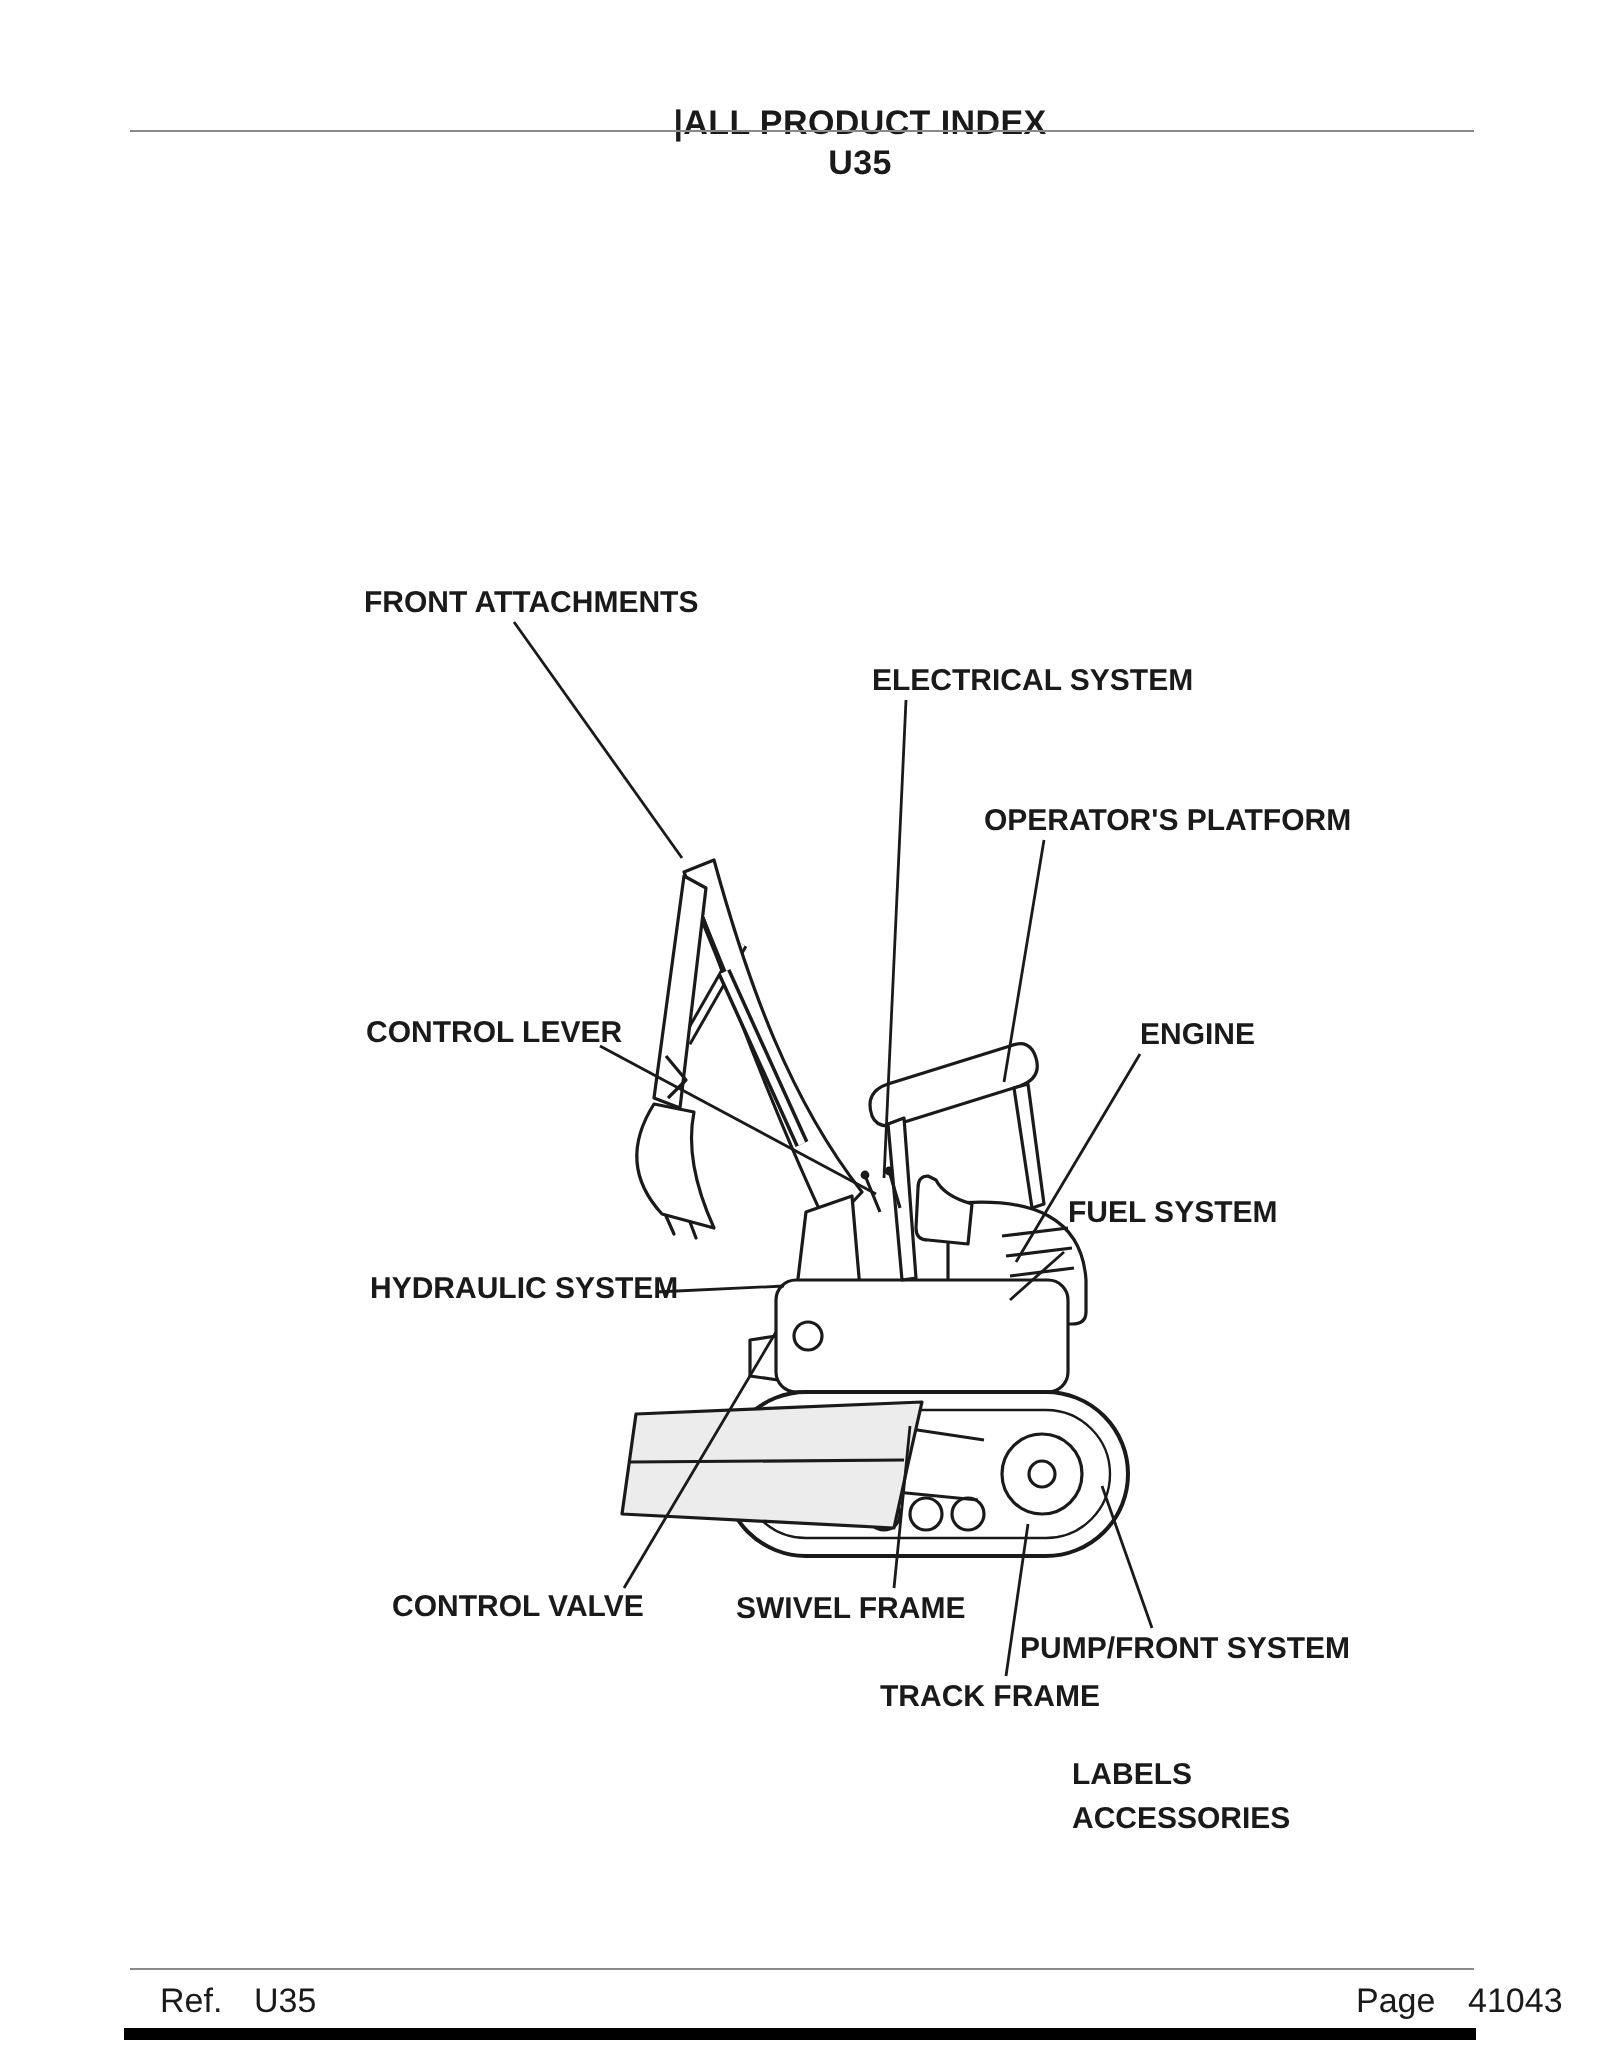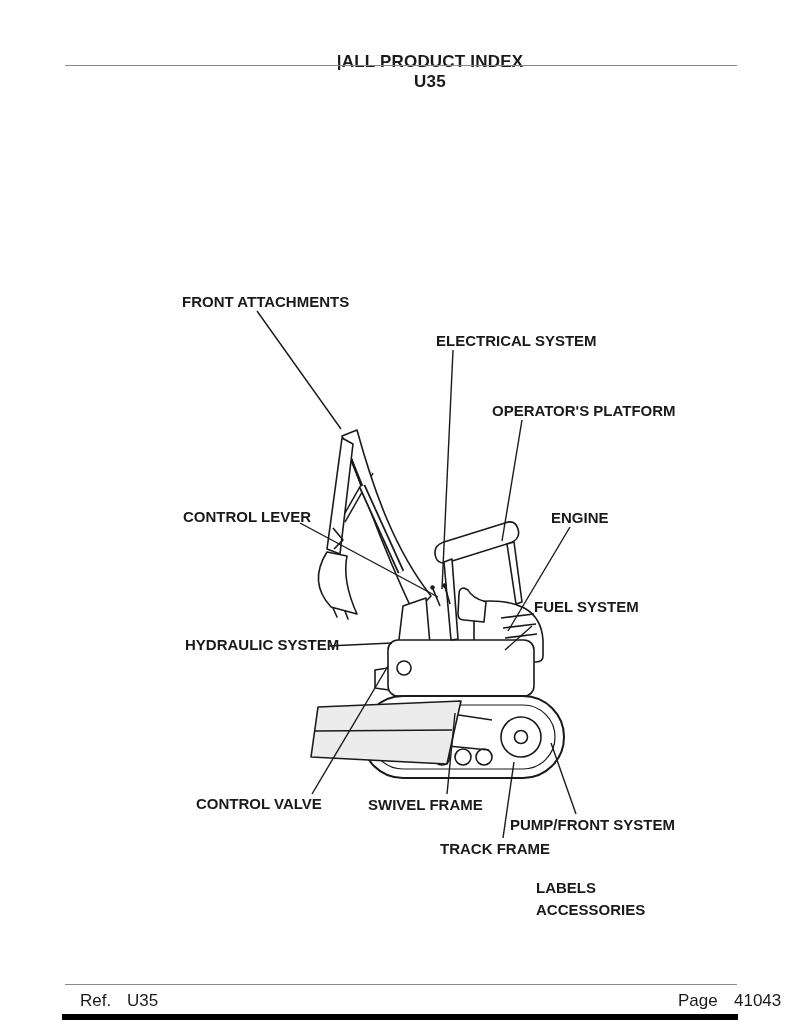--- a/index.html
+++ b/index.html
@@ -119,21 +119,21 @@
     <line x1="447" y1="794" x2="455" y2="713"></line>
     <line x1="576" y1="814" x2="551" y2="743"></line>
     <line x1="503" y1="838" x2="514" y2="762"></line>
   </g>
 </svg>
 
 <div class="part-label" style="left:182px; top:293px;">FRONT ATTACHMENTS</div>
 <div class="part-label" style="left:399px; top:332px;margin-left:37px;">ELECTRICAL SYSTEM</div>
 <div class="part-label" style="left:492px; top:402px;">OPERATOR'S PLATFORM</div>
 <div class="part-label" style="left:183px; top:508px;">CONTROL LEVER</div>
-<div class="part-label" style="left:551px; top:509px;text-align:right;">ENGINE</div>
+<div class="part-label" style="left:570px; top:509px;text-align:right;">ENGINE</div>
 <div class="part-label" style="left:534px; top:598px;">FUEL SYSTEM</div>
 <div class="part-label" style="left:185px; top:636px;">HYDRAULIC SYSTEM</div>
 <div class="part-label" style="left:196px; top:795px;">CONTROL VALVE</div>
 <div class="part-label" style="left:368px; top:796px;">SWIVEL FRAME</div>
 <div class="part-label" style="left:510px; top:816px;">PUMP/FRONT SYSTEM</div>
 <div class="part-label" style="left:440px; top:840px;">TRACK FRAME</div>
 <div class="part-label" style="left:536px; top:879px;text-align:right;">LABELS</div>
 <div class="part-label" style="left:536px; top:901px;">ACCESSORIES</div>
 
 <div class="rule" style="top:984px"></div>

